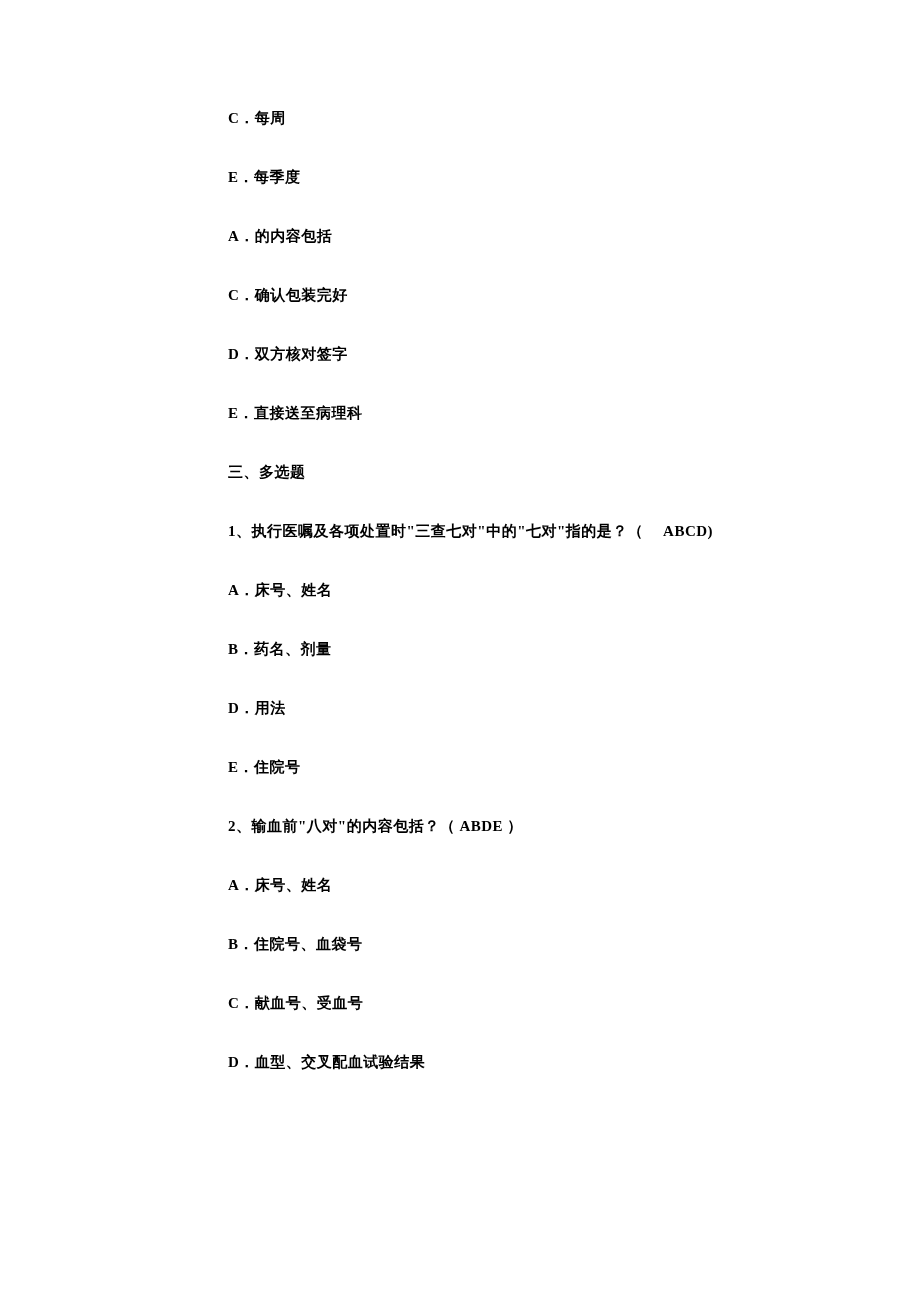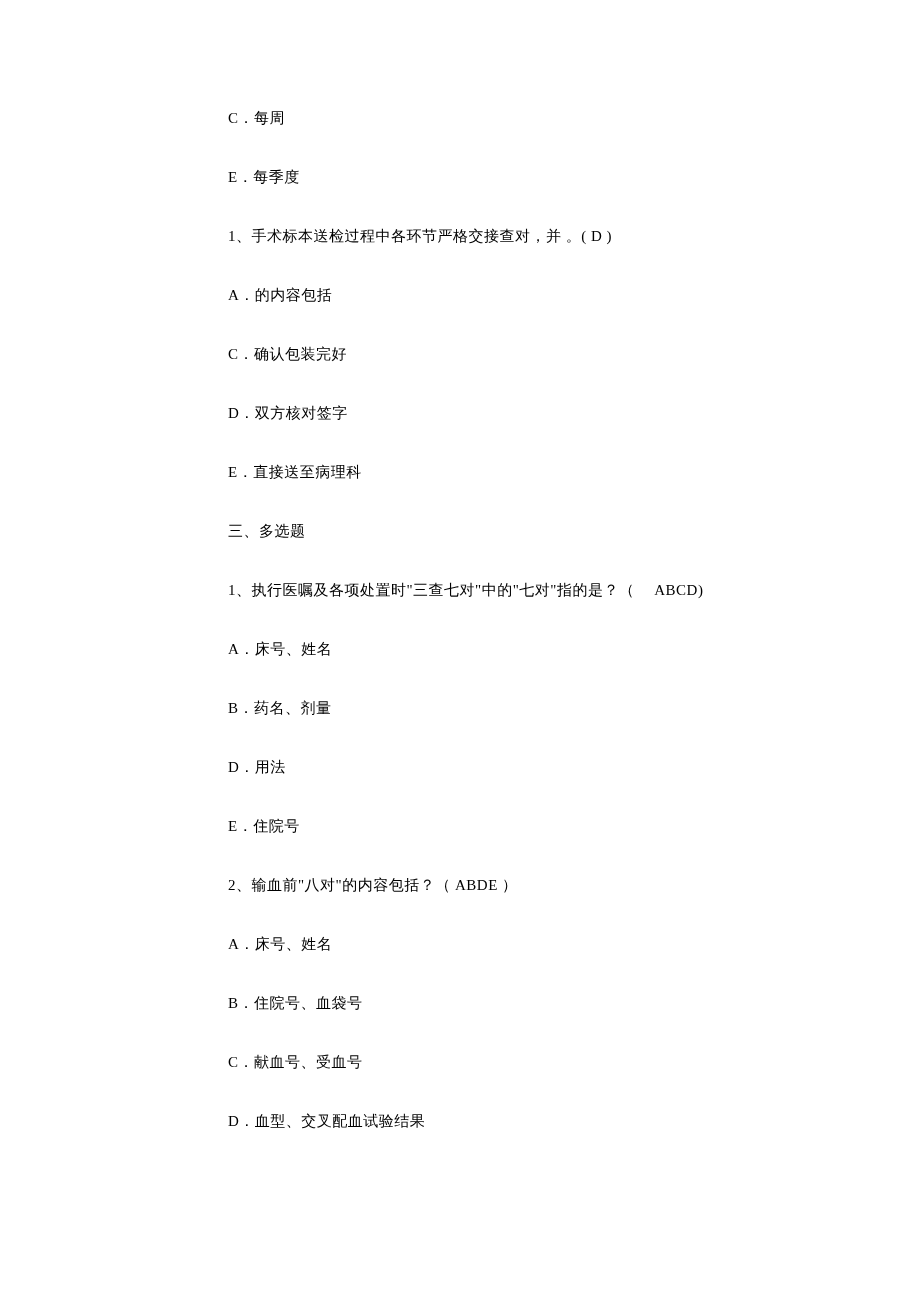--- a/index.html
+++ b/index.html
@@ -12,29 +12,29 @@
   .page {
     padding: 108px 0 0 228px;
     width: 560px;
   }
   .line {
     font-size: 15px;
     color: #000000;
     margin-bottom: 38px;
     letter-spacing: 0.5px;
     line-height: 1.4;
+    font-weight: bold;
   }
 </style>
 </head>
 <body>
 
 <div class="page">
   <div class="line">C．每周</div>
   <div class="line">E．每季度</div>
-  <div class="line">1、手术标本送检过程中各环节严格交接查对，并 。( D )</div>
   <div class="line">A．的内容包括</div>
   <div class="line">C．确认包装完好</div>
   <div class="line">D．双方核对签字</div>
   <div class="line">E．直接送至病理科</div>
   <div class="line">三、多选题</div>
   <div class="line">1、执行医嘱及各项处置时"三查七对"中的"七对"指的是？（　 ABCD)</div>
   <div class="line">A．床号、姓名</div>
   <div class="line">B．药名、剂量</div>
   <div class="line">D．用法</div>
   <div class="line">E．住院号</div>

